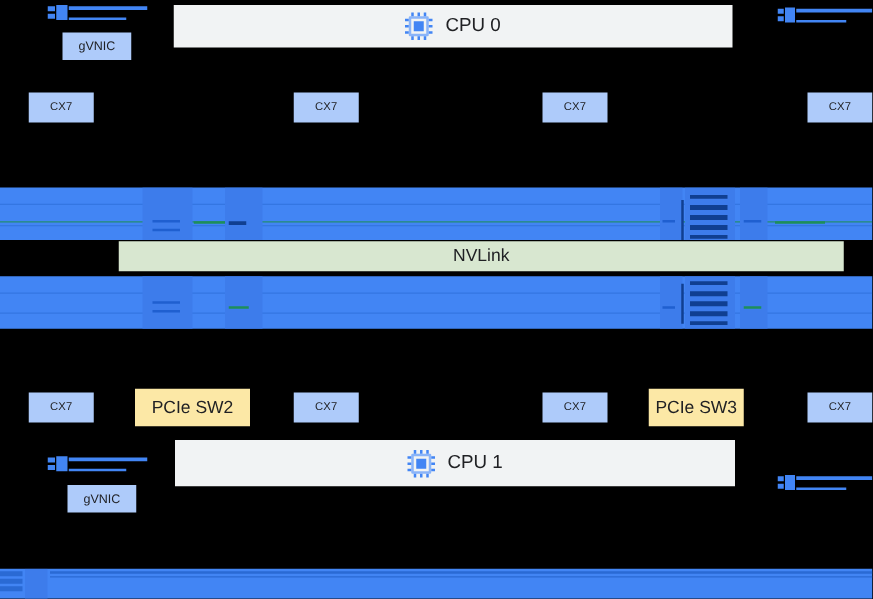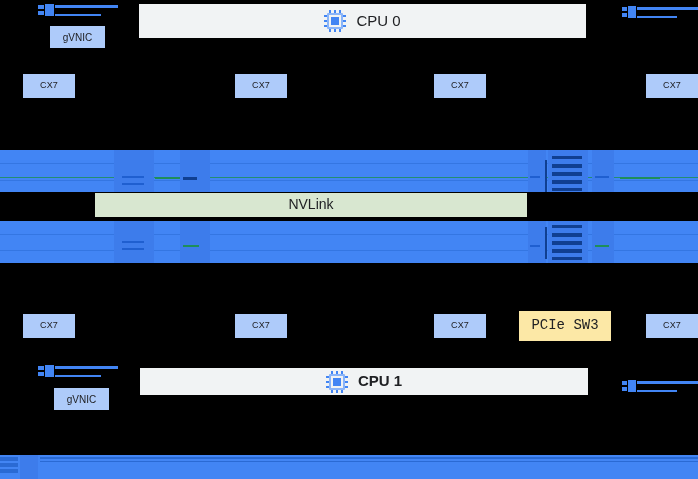--- a/index.html
+++ b/index.html
@@ -209,21 +209,21 @@
     <div class="glyph-line dark" style="left:552px; top:14px; width:30px; height:4px;"></div>
     <div class="glyph-line dark" style="left:552px; top:22px; width:30px; height:4px;"></div>
     <div class="glyph-line dark" style="left:552px; top:30px; width:30px; height:4px;"></div>
     <div class="glyph-line dark" style="left:552px; top:38px; width:30px; height:3px;"></div>
 
     <div class="glyph-block" style="left:592px; top:0px;  width:22px; height:42px;"></div>
     <div class="glyph-line" style="left:595px; top:26px; width:14px; height:2px;"></div>
     <div class="glyph-line green" style="left:620px; top:27px; width:40px; height:2px;"></div>
   </div>
 
-  <div class="abs node node-nvlink" style="left:95px; top:193px; width:432px; height:24px;">
+  <div class="abs node node-nvlink" style="left:95px; top:193px; width:580px; height:24px;">
     <span>NVLink</span>
   </div>
 
   <div class="abs gpu-band" style="left:0px; top:221px; width:698px; height:42px;">
     <div class="band-rule" style="top:13px;"></div>
     <div class="band-rule" style="top:29px;"></div>
 
     <div class="glyph-block" style="left:114px; top:0px;  width:40px; height:42px;"></div>
     <div class="glyph-line" style="left:122px; top:20px; width:22px; height:2px;"></div>
     <div class="glyph-line" style="left:122px; top:27px; width:22px; height:2px;"></div>
@@ -243,50 +243,53 @@
     <div class="glyph-line dark" style="left:552px; top:36px; width:30px; height:3px;"></div>
 
     <div class="glyph-block" style="left:592px; top:0px;  width:22px; height:42px;"></div>
     <div class="glyph-line green" style="left:595px; top:24px; width:14px; height:2px;"></div>
   </div>
 
   <div class="abs node node-cx7" style="left:23px; top:314px; width:52px; height:24px;">
     <span>CX7</span>
   </div>
 
+  <div class="abs node node-pcie" style="left:108px; top:311px; width:92px; height:30px;">
+    <span>PCIe SW2</span>
+  </div>
 
   <div class="abs node node-cx7" style="left:235px; top:314px; width:52px; height:24px;">
     <span>CX7</span>
   </div>
 
   <div class="abs node node-cx7" style="left:434px; top:314px; width:52px; height:24px;">
     <span>CX7</span>
   </div>
 
-  <div class="abs node node-pcie" style="left:519px; top:311px; width:92px; height:30px;font-family:Liberation Mono, monospace;">
+  <div class="abs node node-pcie" style="left:519px; top:311px; width:76px; height:30px;">
     <span>PCIe SW3</span>
   </div>
 
   <div class="abs node node-cx7" style="left:646px; top:314px; width:52px; height:24px;">
     <span>CX7</span>
   </div>
 
   <div class="abs link-glyph" style="left:38px; top:364px; width:80px; height:16px;">
     <div class="lg-bar" style="left:0px;  top:2px;  width:6px;  height:4px;"></div>
     <div class="lg-bar" style="left:0px;  top:8px;  width:6px;  height:4px;"></div>
     <div class="lg-bar" style="left:7px;  top:1px;  width:9px;  height:12px;"></div>
     <div class="lg-dash" style="left:17px; top:2px;  width:63px; height:3px;"></div>
     <div class="lg-dash" style="left:17px; top:11px; width:46px; height:2px;"></div>
   </div>
 
   <div class="abs node node-gvnic" style="left:54px; top:388px; width:55px; height:22px;">
     <span>gVNIC</span>
   </div>
 
-  <div class="abs node node-cpu" style="left:140px; top:368px; width:448px; height:27px;font-weight:bold;">
+  <div class="abs node node-cpu" style="left:140px; top:352px; width:448px; height:37px;">
     <span class="chip-icon">
       <span class="chip-body"></span>
       <span class="chip-core"></span>
       <span class="pin v" style="left:5px;  top:0px;"></span>
       <span class="pin v" style="left:10px; top:0px;"></span>
       <span class="pin v" style="left:15px; top:0px;"></span>
       <span class="pin v" style="left:5px;  bottom:0px;"></span>
       <span class="pin v" style="left:10px; bottom:0px;"></span>
       <span class="pin v" style="left:15px; bottom:0px;"></span>
       <span class="pin h" style="top:5px;  left:0px;"></span>

